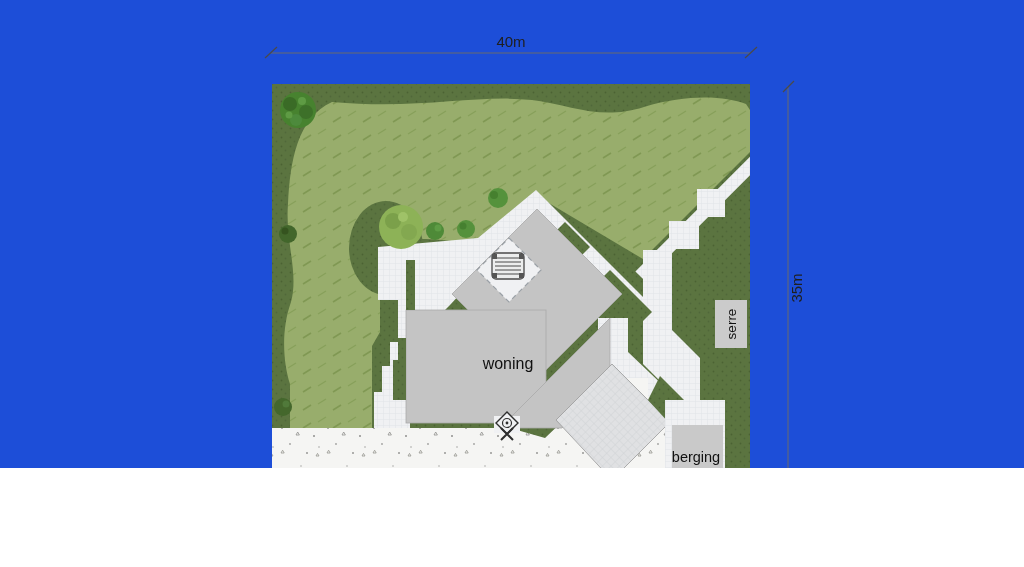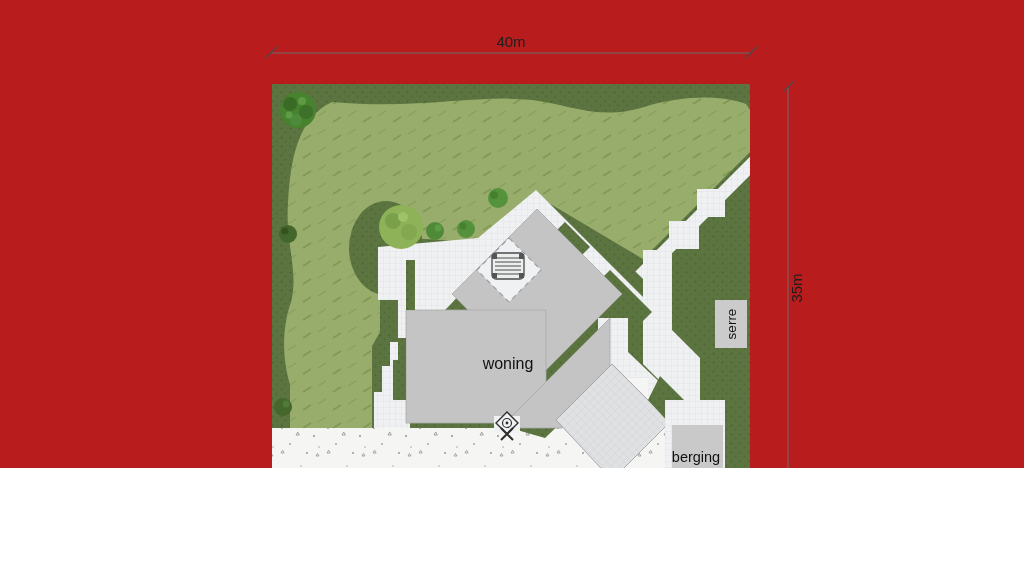--- a/index.html
+++ b/index.html
@@ -1,16 +1,16 @@
 <!DOCTYPE html>
 <html><head>
 <meta charset="utf-8">
 <style>
   html,body{margin:0;padding:0;background:#ffffff;}
-  .canvas{position:relative;width:1024px;height:468px;background:#b91c1c;overflow:hidden;
+  .canvas{position:relative;width:1024px;height:468px;background:#1d4ed8;overflow:hidden;
           font-family:"Liberation Sans", sans-serif;}
   .disclaimer{position:absolute;left:388px;top:551px;width:640px;font-size:10px;
               color:#b3b3b3;letter-spacing:0.1px;white-space:nowrap;}
   svg text{font-family:"Liberation Sans", sans-serif;}
 </style>
 </head>
 <body>
 
 <div class="canvas">
 

